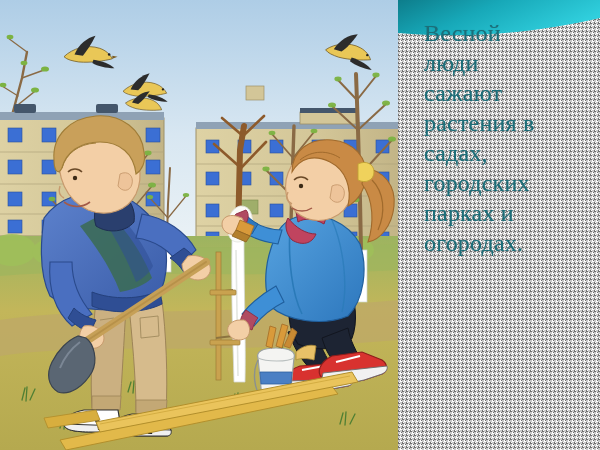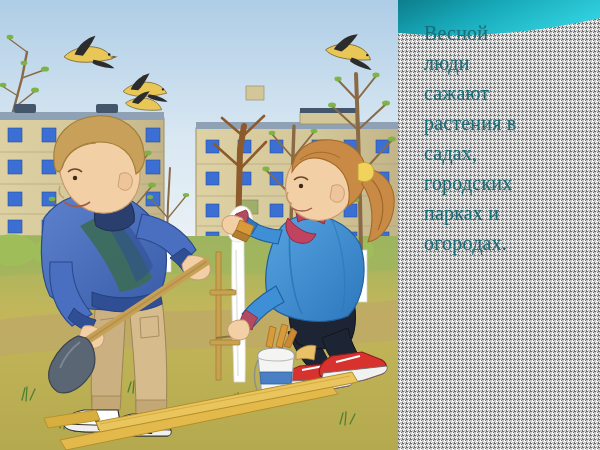--- a/index.html
+++ b/index.html
@@ -48,21 +48,21 @@
   }
   .teal-banner svg { display: block; width: 202px; height: 46px; }
 
   
   .text-block {
     position: absolute;
     left: 424px;
     top: 18px;
     width: 168px;
     font-family: "Liberation Serif", serif;
-    font-size: 20px;
+    font-size: 24px;
     line-height: 30px;
     font-weight: 400;
     color: #1c6e79;
     letter-spacing: 0.2px;
     white-space: pre-wrap;
     text-shadow: 0 0 1px rgba(20,90,100,0.35);
   }
 
   
   .illus {

